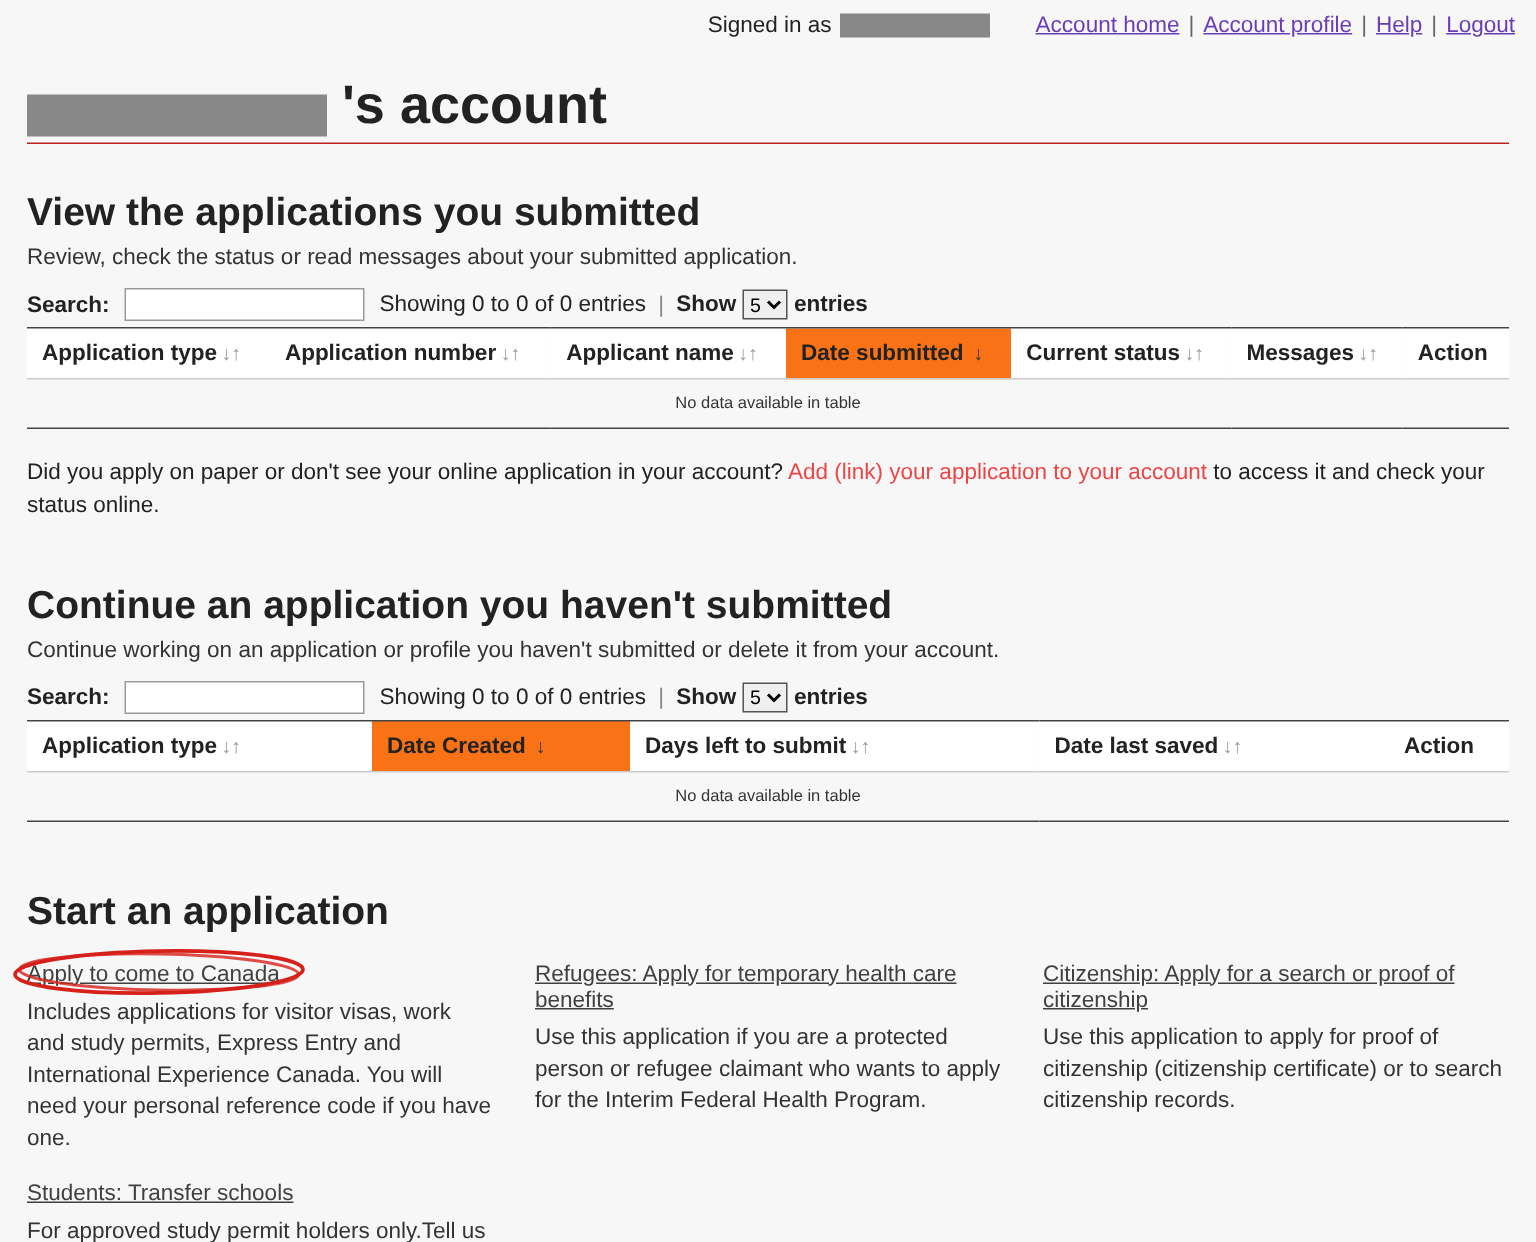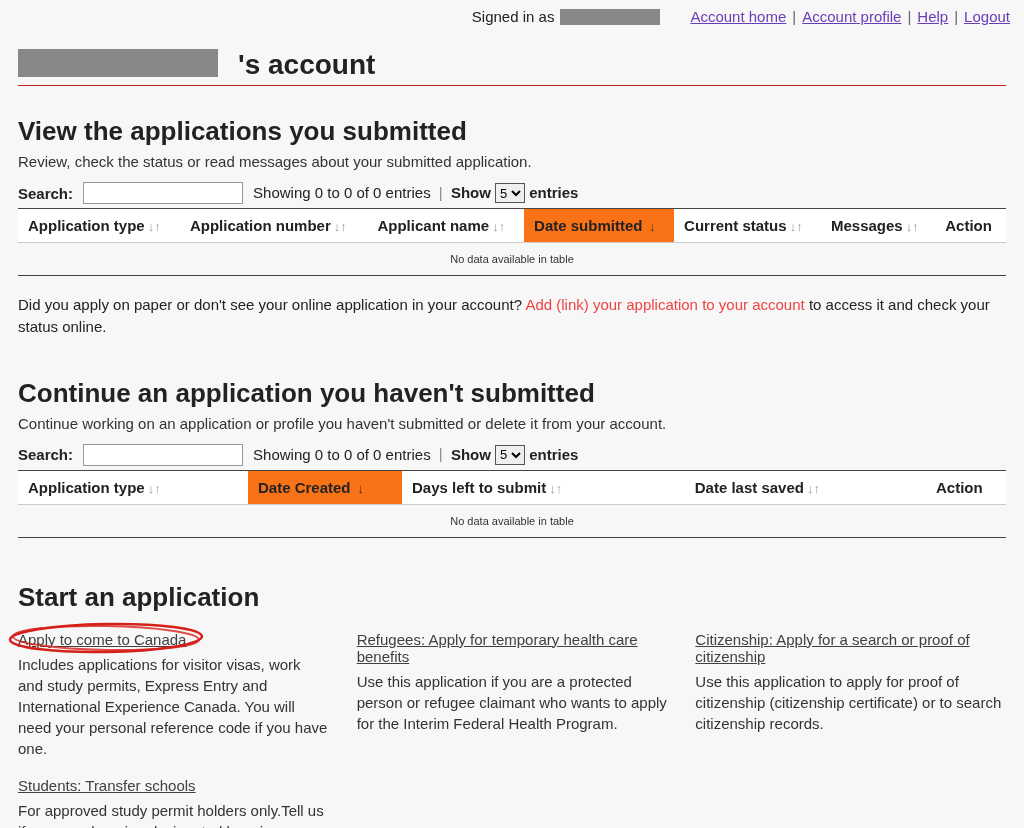--- a/index.html
+++ b/index.html
@@ -19,26 +19,26 @@
     padding: 8px 14px 6px 14px;
     font-size: 15px;
     gap: 6px;
   }
   .topbar .signed { color: #222; }
   .topbar .gray { display:inline-block; width: 100px; height: 16px; background:#888; vertical-align:middle; }
   .topbar a, a.link { color: #6a3db7; text-decoration: underline; cursor:pointer; }
   .topbar .sep { color: #666; }
   .container { padding: 0 18px 20px 18px; }
   h1.page-title {
-    font-size: 28px;
+    font-size: 36px;
     font-weight: bold;
     margin: 18px 0 4px 0;
     display:flex;
-    align-items:flex-start;
-    gap: 20px;
+    align-items:flex-end;
+    gap: 10px;
   }
   h1.page-title .gray { display:inline-block; width: 200px; height: 28px; background:#888; }
   .red-under { border-bottom: 1.5px solid #b22; margin-bottom: 30px; }
   h2.section { font-size: 26px; font-weight:bold; margin: 10px 0 6px 0; }
   p.sub { margin: 2px 0 12px 0; color:#333; font-size:15px; }
   .controls { display:flex; align-items:center; gap:10px; flex-wrap:wrap; margin-bottom:4px; }
   .controls label { font-weight:bold; font-size:15px; }
   .controls input.search { width:160px; height:22px; border:1px solid #999; padding:1px 4px; }
   .showing { font-size:15px; }
   .showing .vbar { color:#888; margin:0 4px; }
@@ -159,21 +159,21 @@
         <option>5</option>
       </select>
       <b>entries</b>
     </span>
   </div>
 
   <table class="data">
     <thead>
       <tr>
         <th style="width:230px"><span>Application type</span><span class="sort-icon plain">↓↑</span></th>
-        <th class="sorted" style="width:154px"><span>Date Created</span><span class="sort-icon"> ↓</span></th>
+        <th class="sorted" style="width:172px"><span>Date Created</span><span class="sort-icon"> ↓</span></th>
         <th><span>Days left to submit</span><span class="sort-icon plain">↓↑</span></th>
         <th><span>Date last saved</span><span class="sort-icon plain">↓↑</span></th>
         <th style="width:80px"><span>Action</span></th>
       </tr>
     </thead>
     <tbody>
       <tr>
           <td class="nodata" colspan="5">No data available in table</td>
         </tr>
     </tbody>

